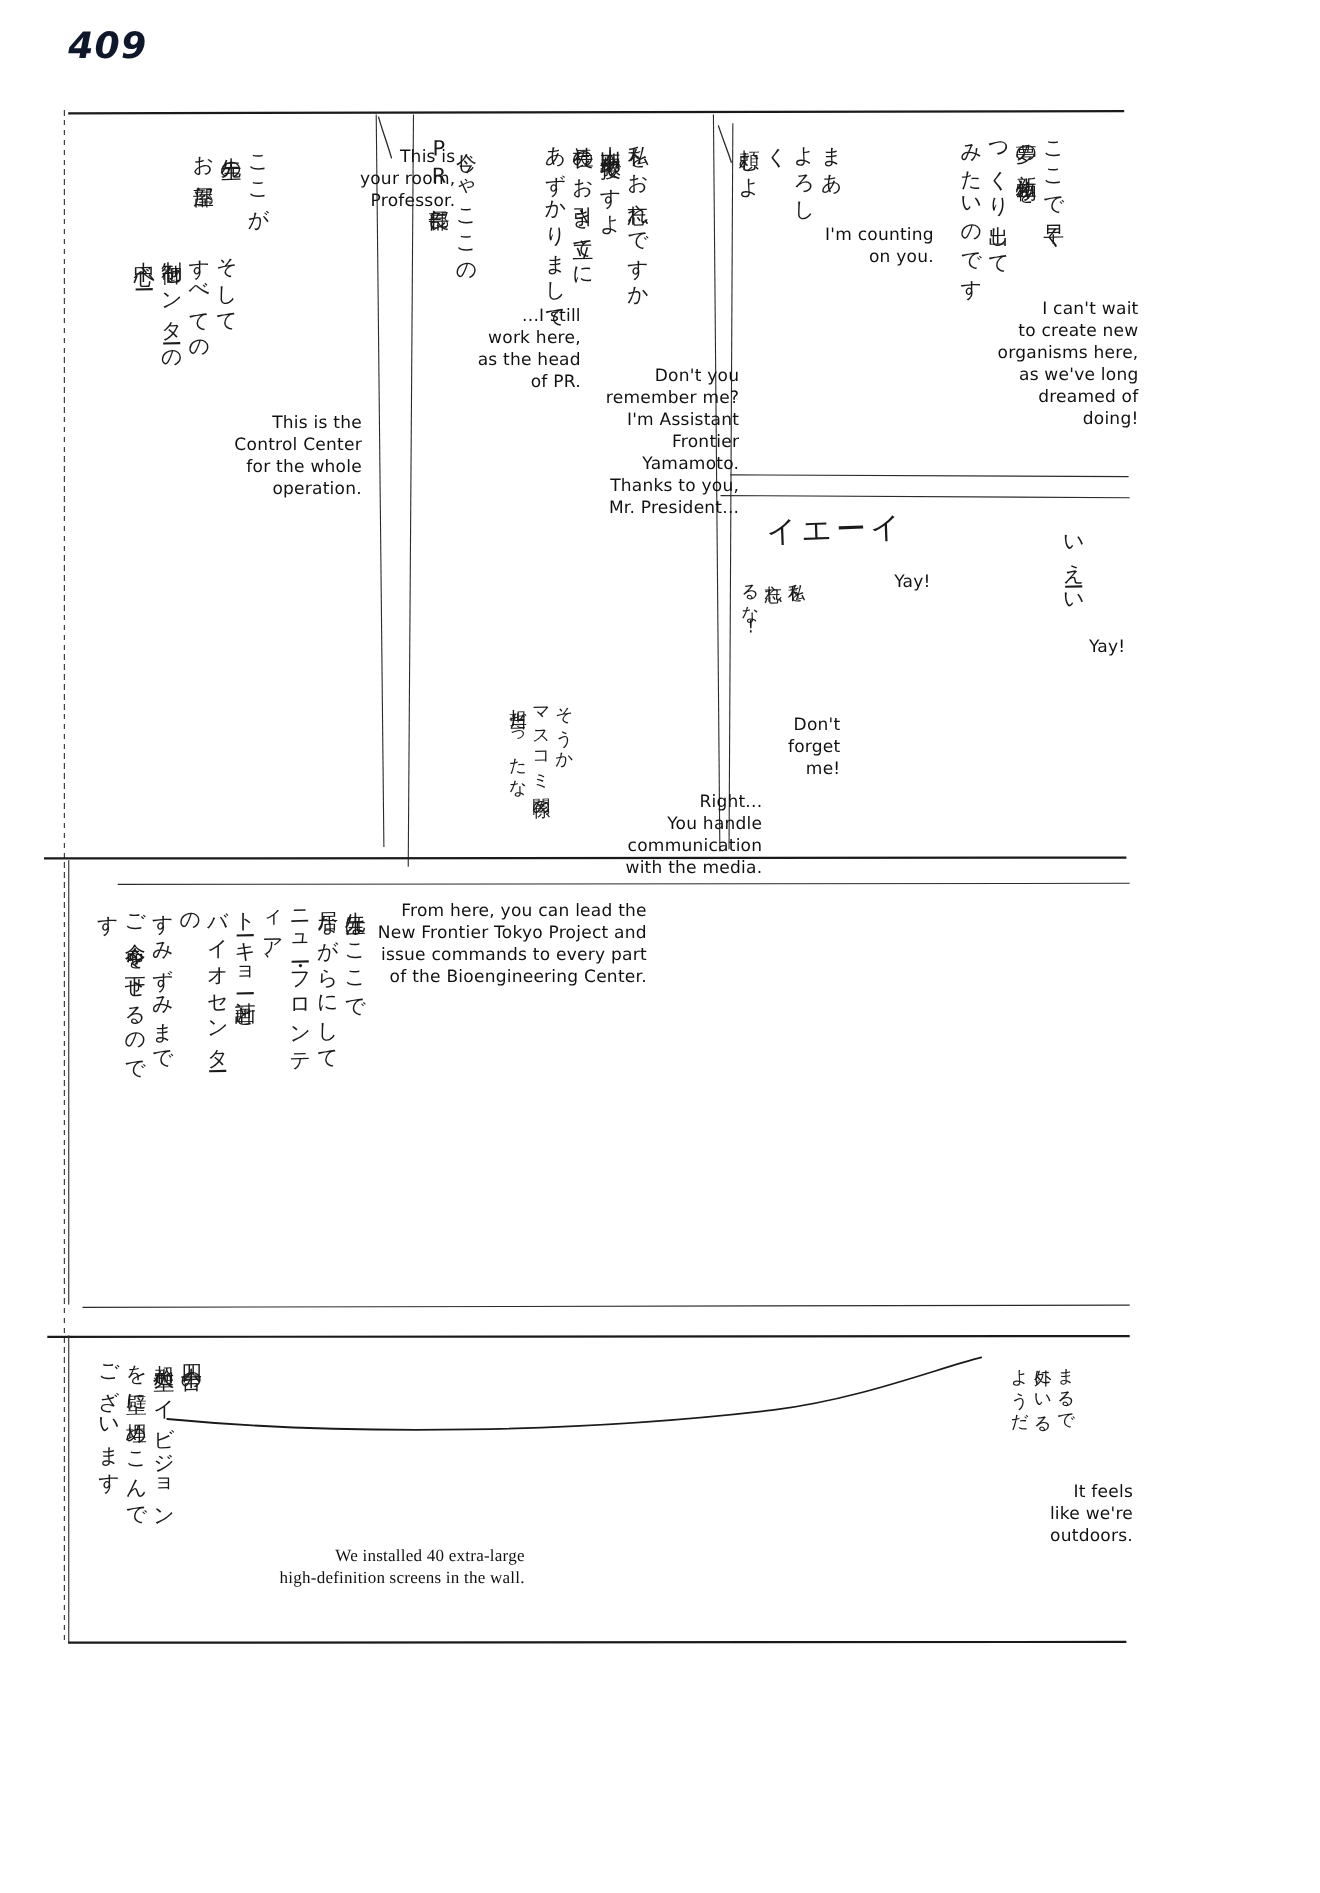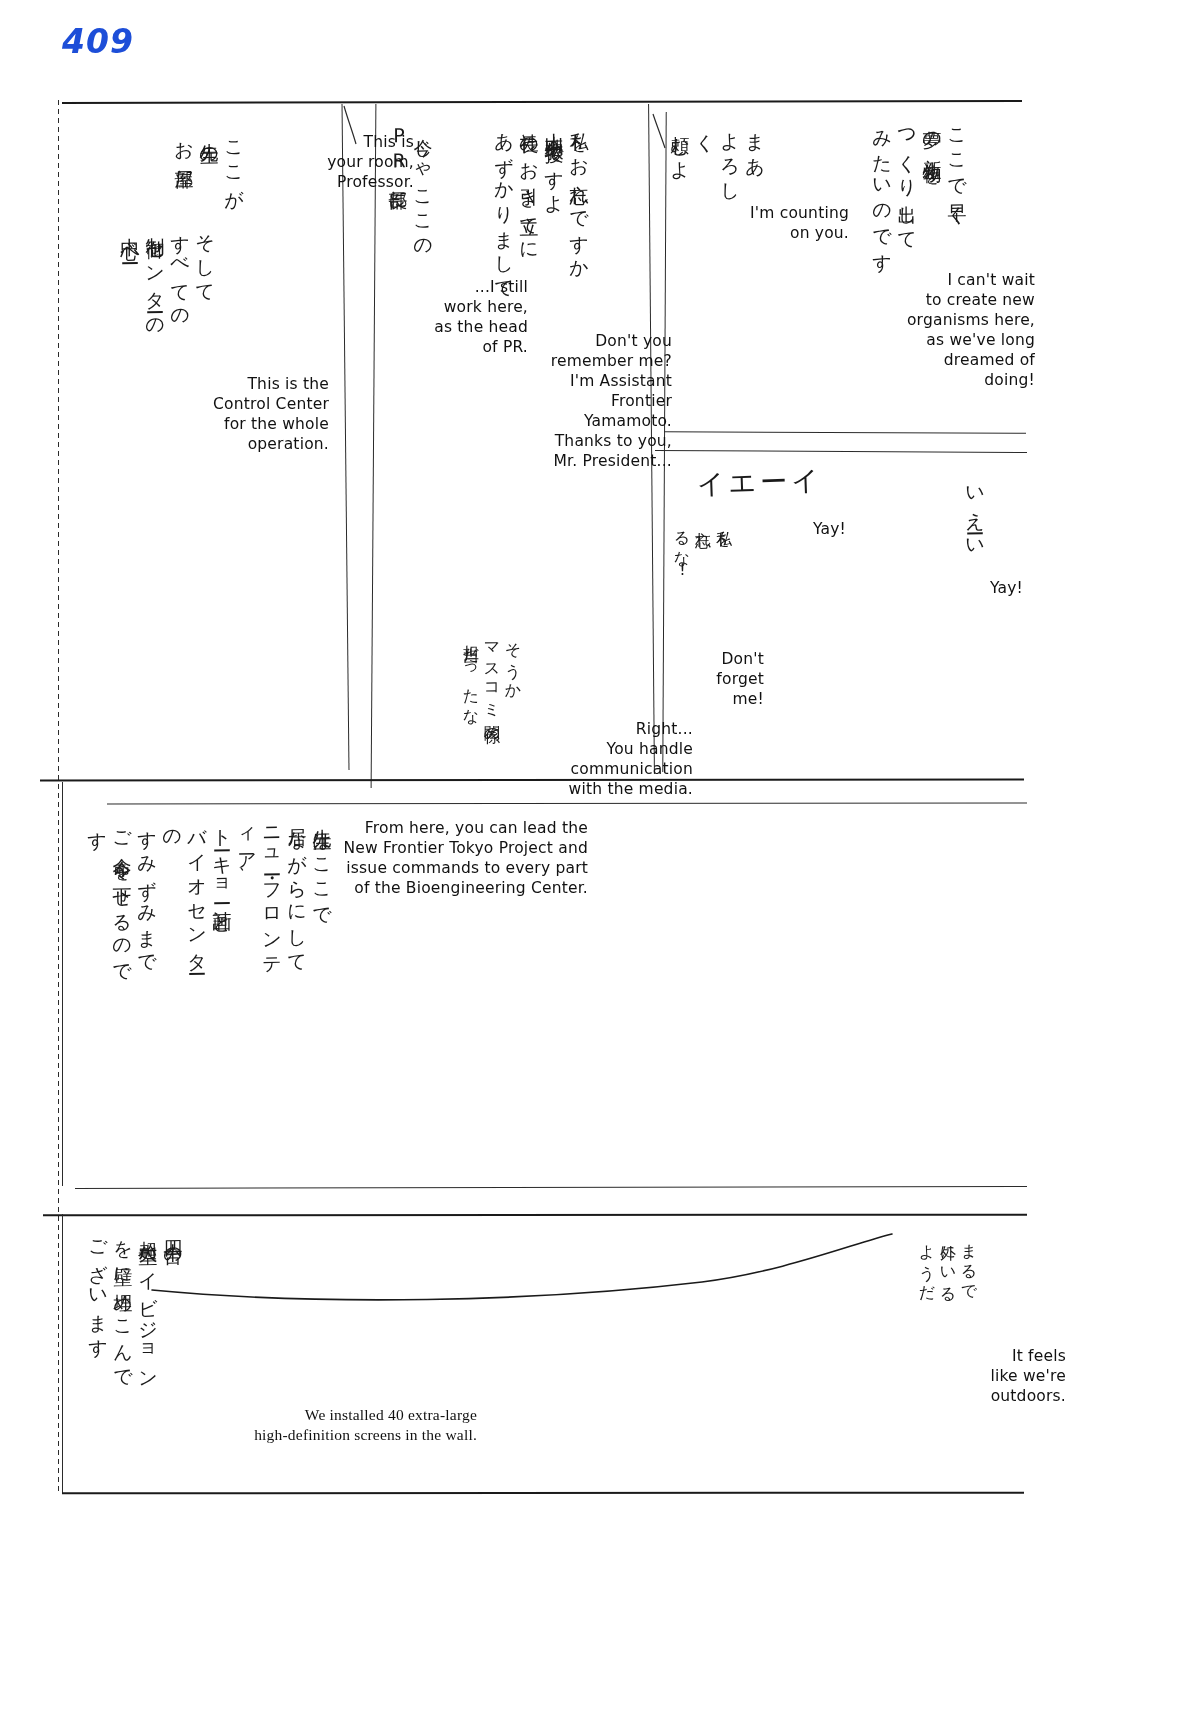--- a/index.html
+++ b/index.html
@@ -17,21 +17,21 @@
 
   
   #page-number {
     position: absolute;
     left: 62px; top: 22px;
     font-family: "DejaVu Sans", sans-serif;
     font-size: 33px;
     font-weight: 700;
     font-style: italic;
     letter-spacing: 1px;
-    color: #1d4ed8;
+    color: #0f172a;
   }
 
   
   #sheet {
     position: absolute;
     left: 0; top: 0;
     width: 1200px; height: 1721px;
   }
   .ink {
     position: absolute;
@@ -216,15 +216,15 @@
 <div class="jp" style="left:86px; top:1226px; height:182px;">四十台の
 超大型ハイビジョン
 を壁に埋めこんで
 ございます</div>
 <div class="en" style="left:77px; top:1405px; width:400px;font-family:Liberation Serif, serif;">We installed 40 extra-large
 high-definition screens in the wall.</div>
 
 <div class="jp sm" style="left:917px; top:1233px; height:104px;">まるで
 外にいる
 ようだ</div>
-<div class="en" style="left:920px; top:1346px; width:110px;margin-left:36px;">It feels
+<div class="en" style="left:920px; top:1346px; width:110px;">It feels
 like we're
 outdoors.</div>
 
 </body></html>

